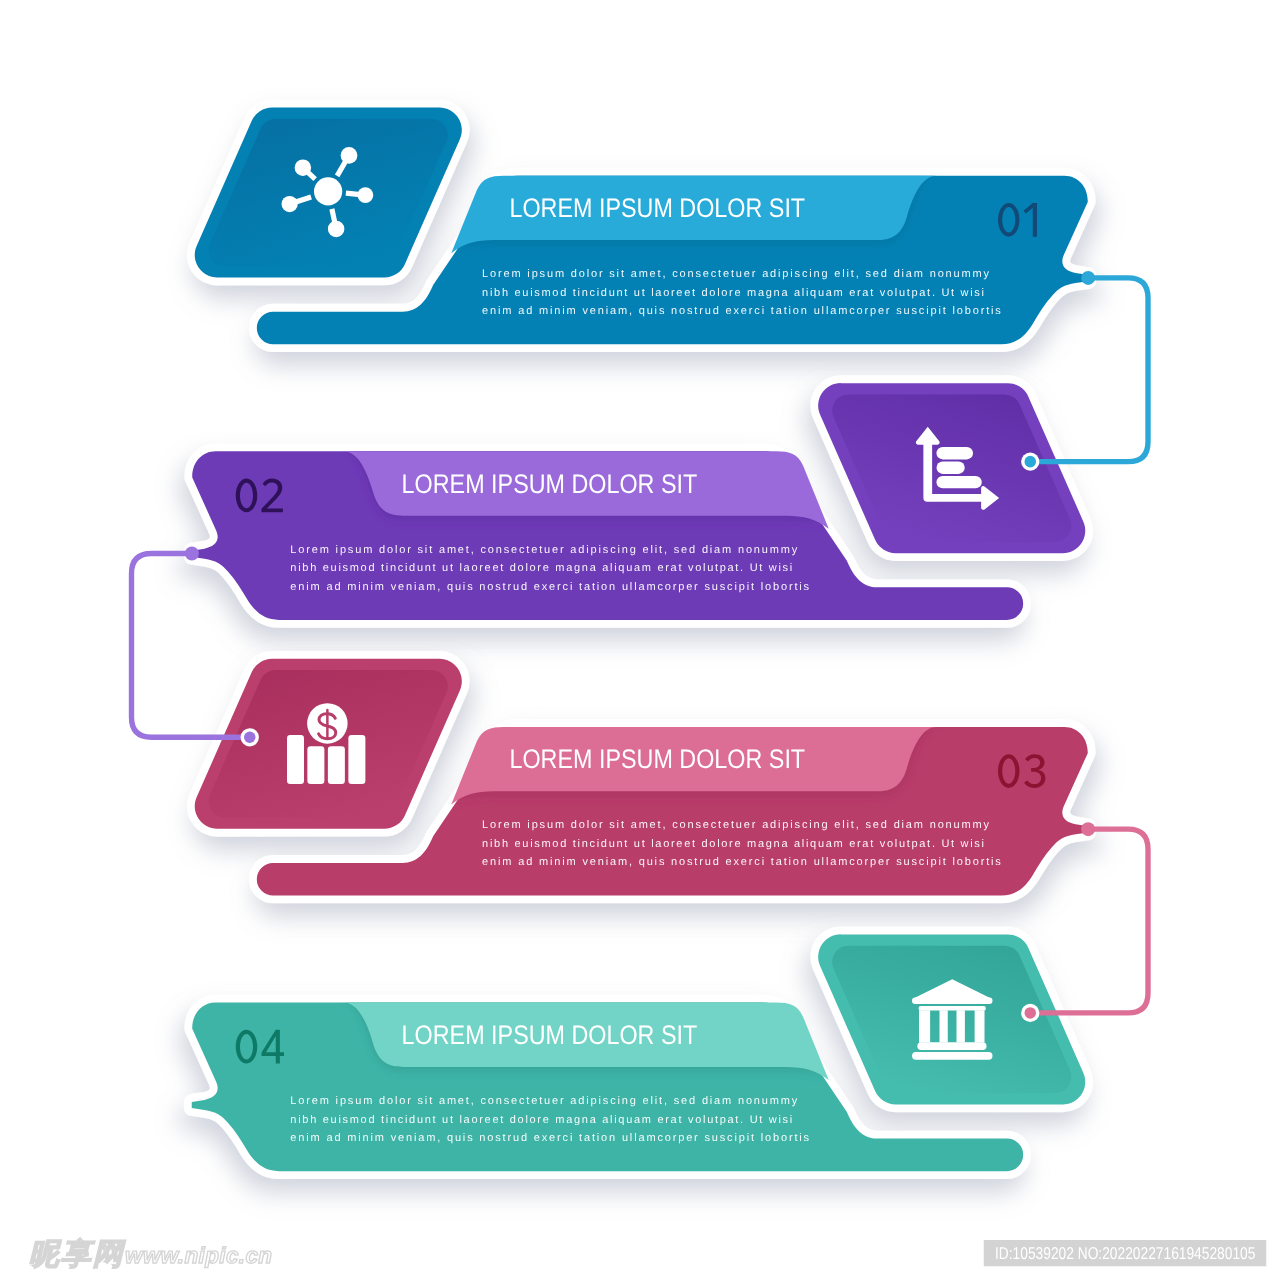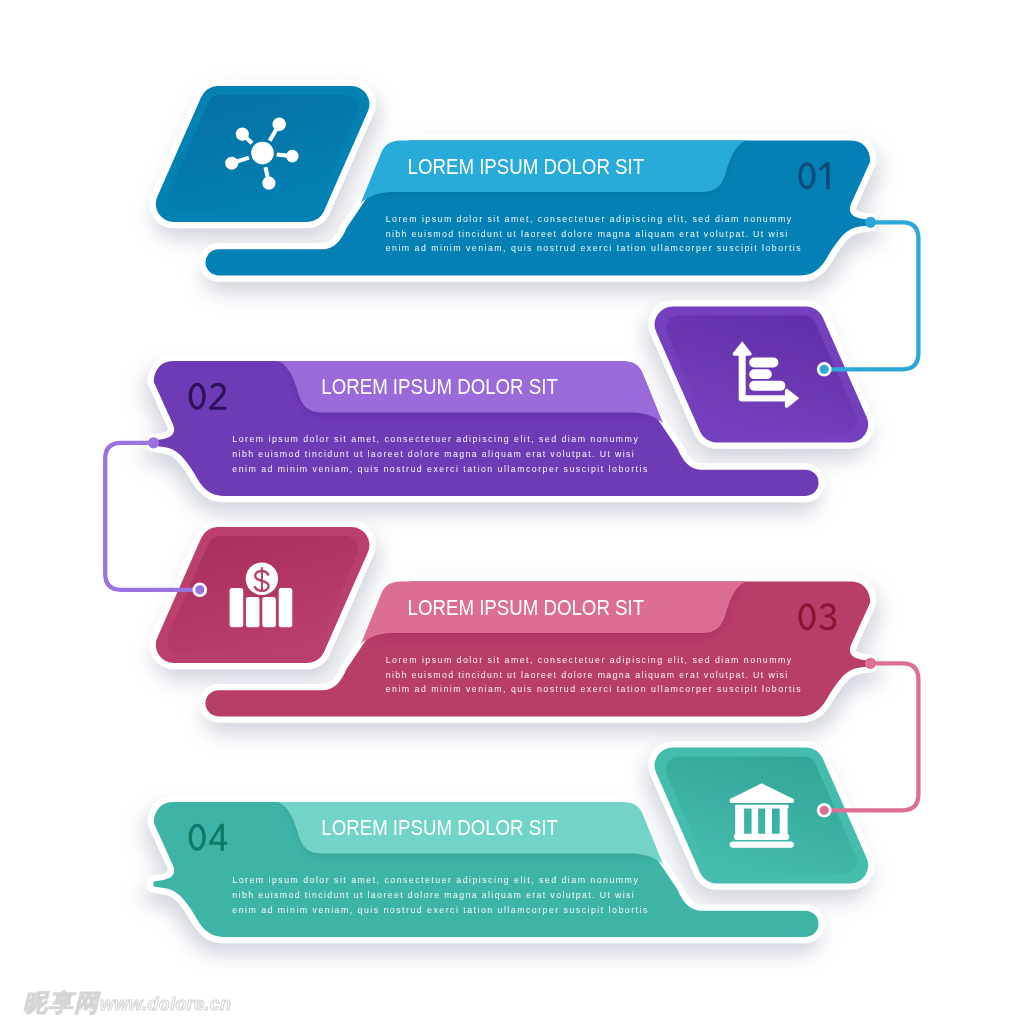--- a/index.html
+++ b/index.html
@@ -251,14 +251,15 @@
       <path d="M 153.5 442.8 L 121.2 442.8 Q 105.2 442.8 105.2 458.8 L 105.2 573.8 Q 105.2 589.8 121.2 589.8 L 199.8 589.8" fill="none" stroke="#9b73de" stroke-width="4.3" stroke-linecap="round"></path>
       <circle cx="153.5" cy="442.8" r="5.6" fill="#9b73de"></circle>
       <circle cx="199.8" cy="589.8" r="7.3" fill="#fff"></circle>
       <circle cx="199.8" cy="589.8" r="4.6" fill="#9b73de"></circle>
       <path d="M 870.5 663.3 L 902.4 663.3 Q 918.4 663.3 918.4 679.3 L 918.4 794.3 Q 918.4 810.3 902.4 810.3 L 824.2 810.3" fill="none" stroke="#dd6f97" stroke-width="4.3" stroke-linecap="round"></path>
       <circle cx="870.5" cy="663.3" r="5.6" fill="#dd6f97"></circle>
       <circle cx="824.2" cy="810.3" r="7.3" fill="#fff"></circle>
       <circle cx="824.2" cy="810.3" r="4.6" fill="#dd6f97"></circle>
     </svg>
   <div class="wm-logo">昵享网</div>
-  <div class="wm-url">www.dolore.cn</div>
+  <div class="wm-url">www.nipic.cn</div>
+  <div class="idbadge"><span>ID:10539202 NO:20220227161945280105</span></div>
 </div>
 
 </body></html>

